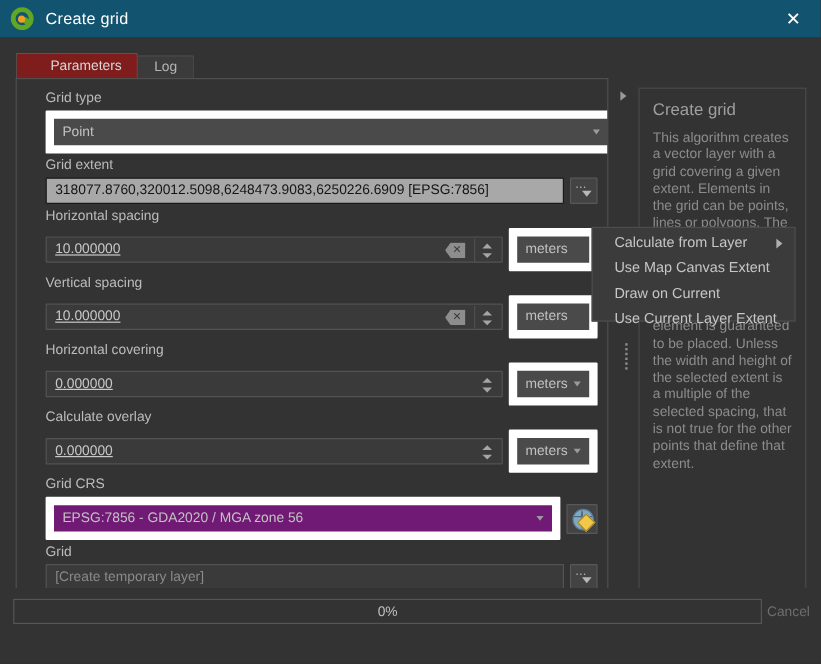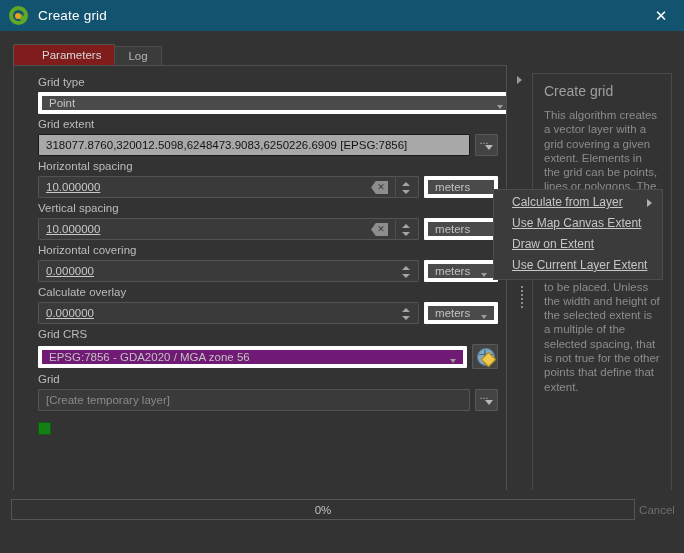--- a/index.html
+++ b/index.html
@@ -67,21 +67,21 @@
   .params{
     position:absolute;left:13px;top:34px;width:494px;height:434px;
     border:1px solid #4f4f4f;box-sizing:border-box;
     background:#333333;overflow:hidden;padding-left:16px;
   }
   .pinner{position:relative;padding:6px 8px 0 8px;}
   .lbl{font-size:11.5px;color:#bcbcbc;margin:4px 0 3px 0;line-height:13px;}
   .row{display:flex;align-items:center;gap:5px;}
 
   .combo{
-    position:relative;height:22px;background:#4a4a4a;border:4px solid #ffffff;
+    position:relative;height:36px;background:#4a4a4a;border:7px solid #ffffff;
     box-sizing:border-box;display:flex;align-items:center;
     padding-left:7px;font-size:11.5px;color:#c2c2c2;cursor:pointer;
     border-radius:1px;
   }
   .combo .arw{
     position:absolute;right:7px;top:9px;
     border-left:3.5px solid transparent;border-right:3.5px solid transparent;
     border-top:4px solid #9b9b9b;
   }
   .combo.full{width:476px;}
@@ -161,23 +161,23 @@
   .helppanel{
     position:absolute;left:532px;top:42px;width:140px;height:419px;
     border:1px solid #4a4a4a;box-sizing:border-box;background:#333333;
     padding:9px 9px 0 9px;overflow:hidden;
   }
   .help-title{font-size:14px;color:#9f9f9f;margin:0 0 9px 2px;}
   .help-body{font-size:11.5px;color:#8c8c8c;line-height:14.3px;margin:0 2px;}
 
   
   .ctxmenu{
-    position:absolute;left:493px;top:158px;width:170px;height:91px;
+    position:absolute;left:493px;top:158px;width:170px;height:79px;
     background:#3b3b3b;border:1px solid #4d4d4d;box-sizing:border-box;
-    z-index:30;padding-top:2px;text-decoration:underline;
+    z-index:30;padding-top:2px;
   }
   .mi{
     position:relative;height:21px;line-height:21px;padding-left:18px;
     font-size:12px;color:#c6c6c6;cursor:pointer;white-space:nowrap;
   }
   .mi .subarrow{
     position:absolute;right:10px;top:7px;
     border-left:5px solid #b0b0b0;border-top:4px solid transparent;border-bottom:4px solid transparent;
   }
 
@@ -335,21 +335,21 @@
 
     <div class="ctxmenu">
       <div class="mi">
         <span>Calculate from Layer</span>
         <i class="subarrow"></i>
       </div>
       <div class="mi">
         <span>Use Map Canvas Extent</span>
       </div>
       <div class="mi">
-        <span>Draw on Extent</span>
+        <span>Draw on Current</span>
       </div>
       <div class="mi">
         <span>Use Current Layer Extent</span>
       </div>
     </div>
 
   </div>
 
   <div class="bottom">
     <div class="progress">

